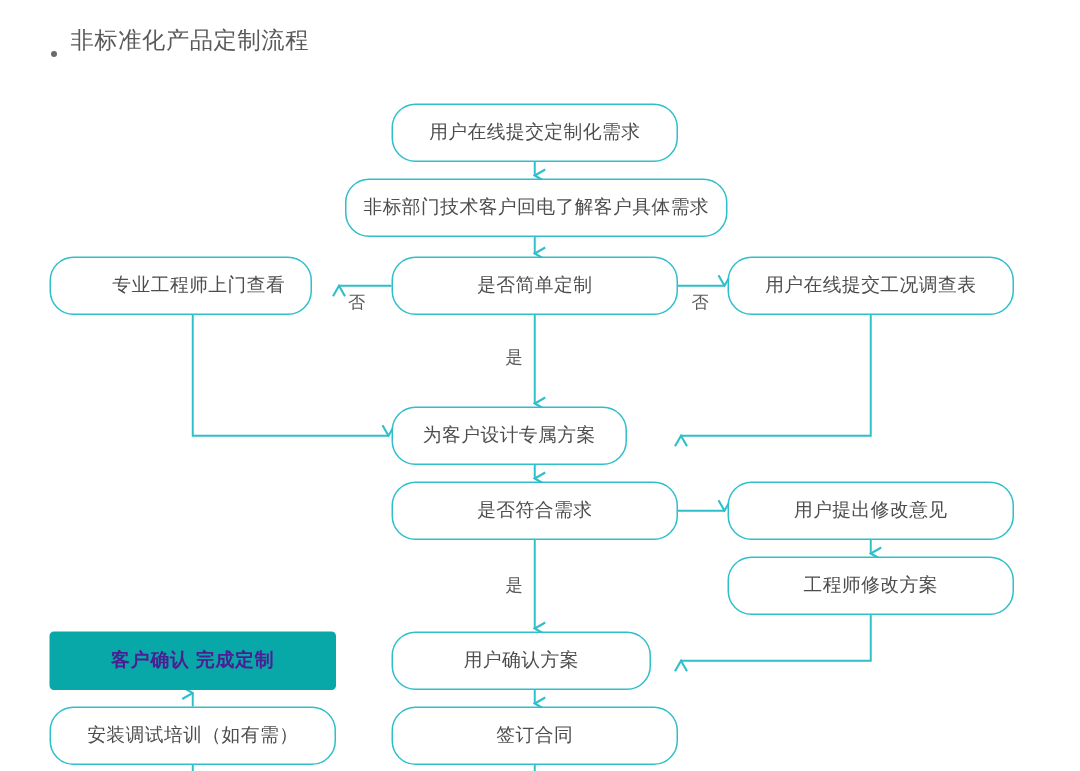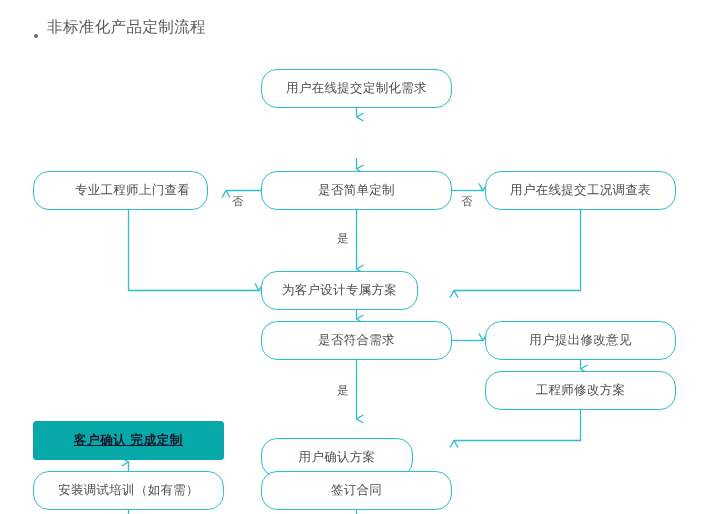--- a/index.html
+++ b/index.html
@@ -71,24 +71,23 @@
     white-space: nowrap;
     letter-spacing: 0.3px;
     line-height: 1;
   }
   .node.filled {
     background: #09a8a8;
     border-color: #09a8a8;
     border-radius: 3px;
   }
   .node.filled .node-label {
-    color: #0f172a;
+    color: #4c1d95;
     font-weight: bold;
     letter-spacing: 0.6px;
-    text-decoration: underline;
   }
   .edge-label {
     position: absolute;
     font-size: 11.5px;
     color: #5a5a5a;
     z-index: 4;
     white-space: nowrap;
     background: transparent;
   }
 </style>
@@ -135,20 +134,23 @@
       <path d="M356.5,510 L356.5,514"></path>
       <path d="M128.5,471 L128.5,462" marker-end="url(#arrow-up)"></path>
       <path d="M128.5,514 L128.5,510"></path>
     </g>
   </svg>
 
   <div class="node" style="left:261px;top:69px;width:191px;height:39px;">
     <span class="node-label">用户在线提交定制化需求</span>
   </div>
 
+  <div class="node" style="left:230px;top:119px;width:255px;height:39px;">
+    <span class="node-label">非标部门技术客户回电了解客户具体需求</span>
+  </div>
 
   <div class="node" style="left:261px;top:171px;width:191px;height:39px;">
     <span class="node-label">是否简单定制</span>
   </div>
 
   <div class="node" style="left:33px;top:171px;width:175px;height:39px;padding-left:24px;">
     <span class="node-label">专业工程师上门查看</span>
   </div>
 
   <div class="node" style="left:485px;top:171px;width:191px;height:39px;">
@@ -164,21 +166,21 @@
   </div>
 
   <div class="node" style="left:485px;top:321px;width:191px;height:39px;">
     <span class="node-label">用户提出修改意见</span>
   </div>
 
   <div class="node" style="left:485px;top:371px;width:191px;height:39px;">
     <span class="node-label">工程师修改方案</span>
   </div>
 
-  <div class="node" style="left:261px;top:438px;width:152px;height:39px;">
+  <div class="node" style="left:261px;top:421px;width:173px;height:39px;">
     <span class="node-label">用户确认方案</span>
   </div>
 
   <div class="node" style="left:261px;top:471px;width:191px;height:39px;">
     <span class="node-label">签订合同</span>
   </div>
 
   <div class="node filled" style="left:33px;top:421px;width:191px;height:39px;">
     <span class="node-label">客户确认 完成定制</span>
   </div>

